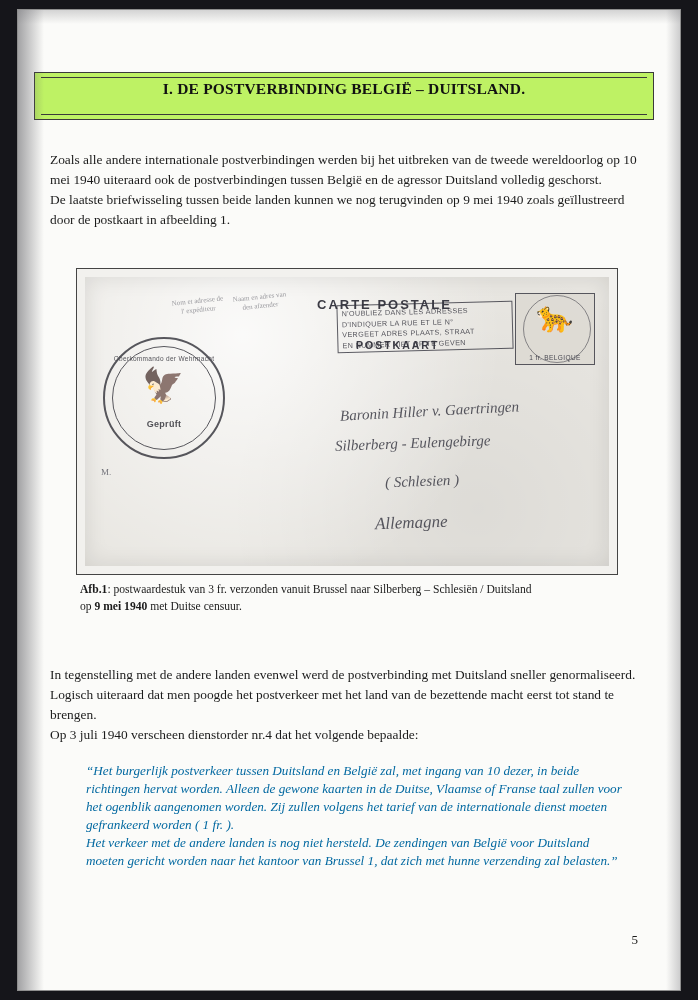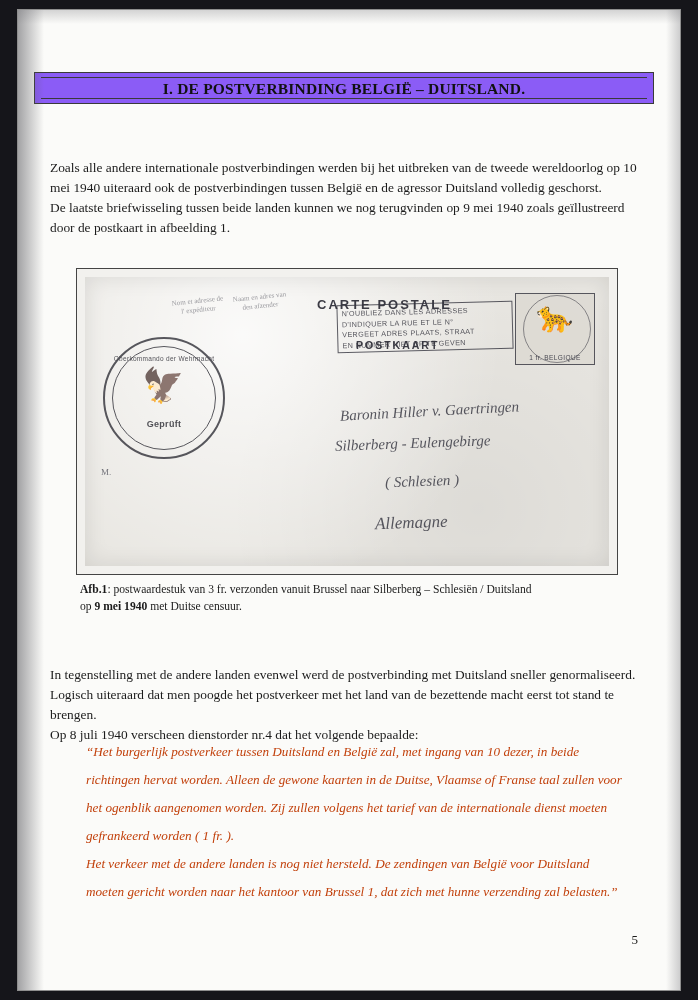--- a/index.html
+++ b/index.html
@@ -58,23 +58,23 @@
     width: 662px;
     height: 980px;
   }
 
   
   .title-box {
     position: absolute;
     left: 16px;
     top: 62px;
     width: 620px;
-    height: 32px;
+    height: 48px;
     border: 1px solid #3a3a3a;
-    background: #8b5cf6;
+    background: #bef264;
     box-sizing: border-box;
   }
   .title-box .rule {
     position: absolute;
     left: 6px;
     right: 6px;
     height: 1px;
     background: #3a3a3a;
   }
   .rule-top { top: 4px; }
@@ -92,32 +92,32 @@
   }
 
   
   .para {
     position: absolute;
     font-size: 13.4px;
     line-height: 20px;
     color: #1b1b1b;
     text-align: left;
   }
-  .p-intro { left: 32px; top: 148px; width: 590px; }
+  .p-intro { left: 32px; top: 140px; width: 590px; }
   .p-mid   { left: 32px; top: 655px; width: 596px; }
 
   .quote {
     position: absolute;
     left: 68px;
-    top: 728px;
+    top: 752px;
     width: 540px;
     font-style: italic;
     font-size: 13.2px;
-    line-height: 28px;
-    color: #c2410c;
+    line-height: 18px;
+    color: #0369a1;
   }
 
   
   .figure-box {
     position: absolute;
     left: 58px;
     top: 258px;
     width: 540px;
     height: 305px;
     border: 1px solid #444;
@@ -367,21 +367,21 @@
         <div>
           <b>Afb.1</b><span>: postwaardestuk van 3 fr. verzonden vanuit Brussel naar Silberberg – Schlesiën / Duitsland</span>
         </div>
         <div>
           <span>op </span><b>9 mei 1940</b><span> met Duitse censuur.</span>
         </div>
       </div>
 
       <div class="para p-mid" style="white-space: pre-line;">In tegenstelling met de andere landen evenwel werd de postverbinding met Duitsland sneller genormaliseerd.
 Logisch uiteraard dat men poogde het postverkeer met het land van de bezettende macht eerst tot stand te brengen.
-Op 8 juli 1940 verscheen dienstorder nr.4 dat het volgende bepaalde:</div>
+Op 3 juli 1940 verscheen dienstorder nr.4 dat het volgende bepaalde:</div>
 
       <div class="quote" style="white-space: pre-line;">“Het burgerlijk postverkeer tussen Duitsland en België zal, met ingang van 10 dezer, in beide richtingen hervat worden. Alleen de gewone kaarten in de Duitse, Vlaamse of Franse taal zullen voor het ogenblik aangenomen worden. Zij zullen volgens het tarief van de internationale dienst moeten gefrankeerd worden ( 1 fr. ).
 Het verkeer met de andere landen is nog niet hersteld. De zendingen van België voor Duitsland moeten gericht worden naar het kantoor van Brussel 1, dat zich met hunne verzending zal belasten.”</div>
 
       <div class="page-number">5</div>
 
     </div>
     <div class="page-shade-left"></div>
     <div class="page-shade-right"></div>
     <div class="page-shade-top"></div>

